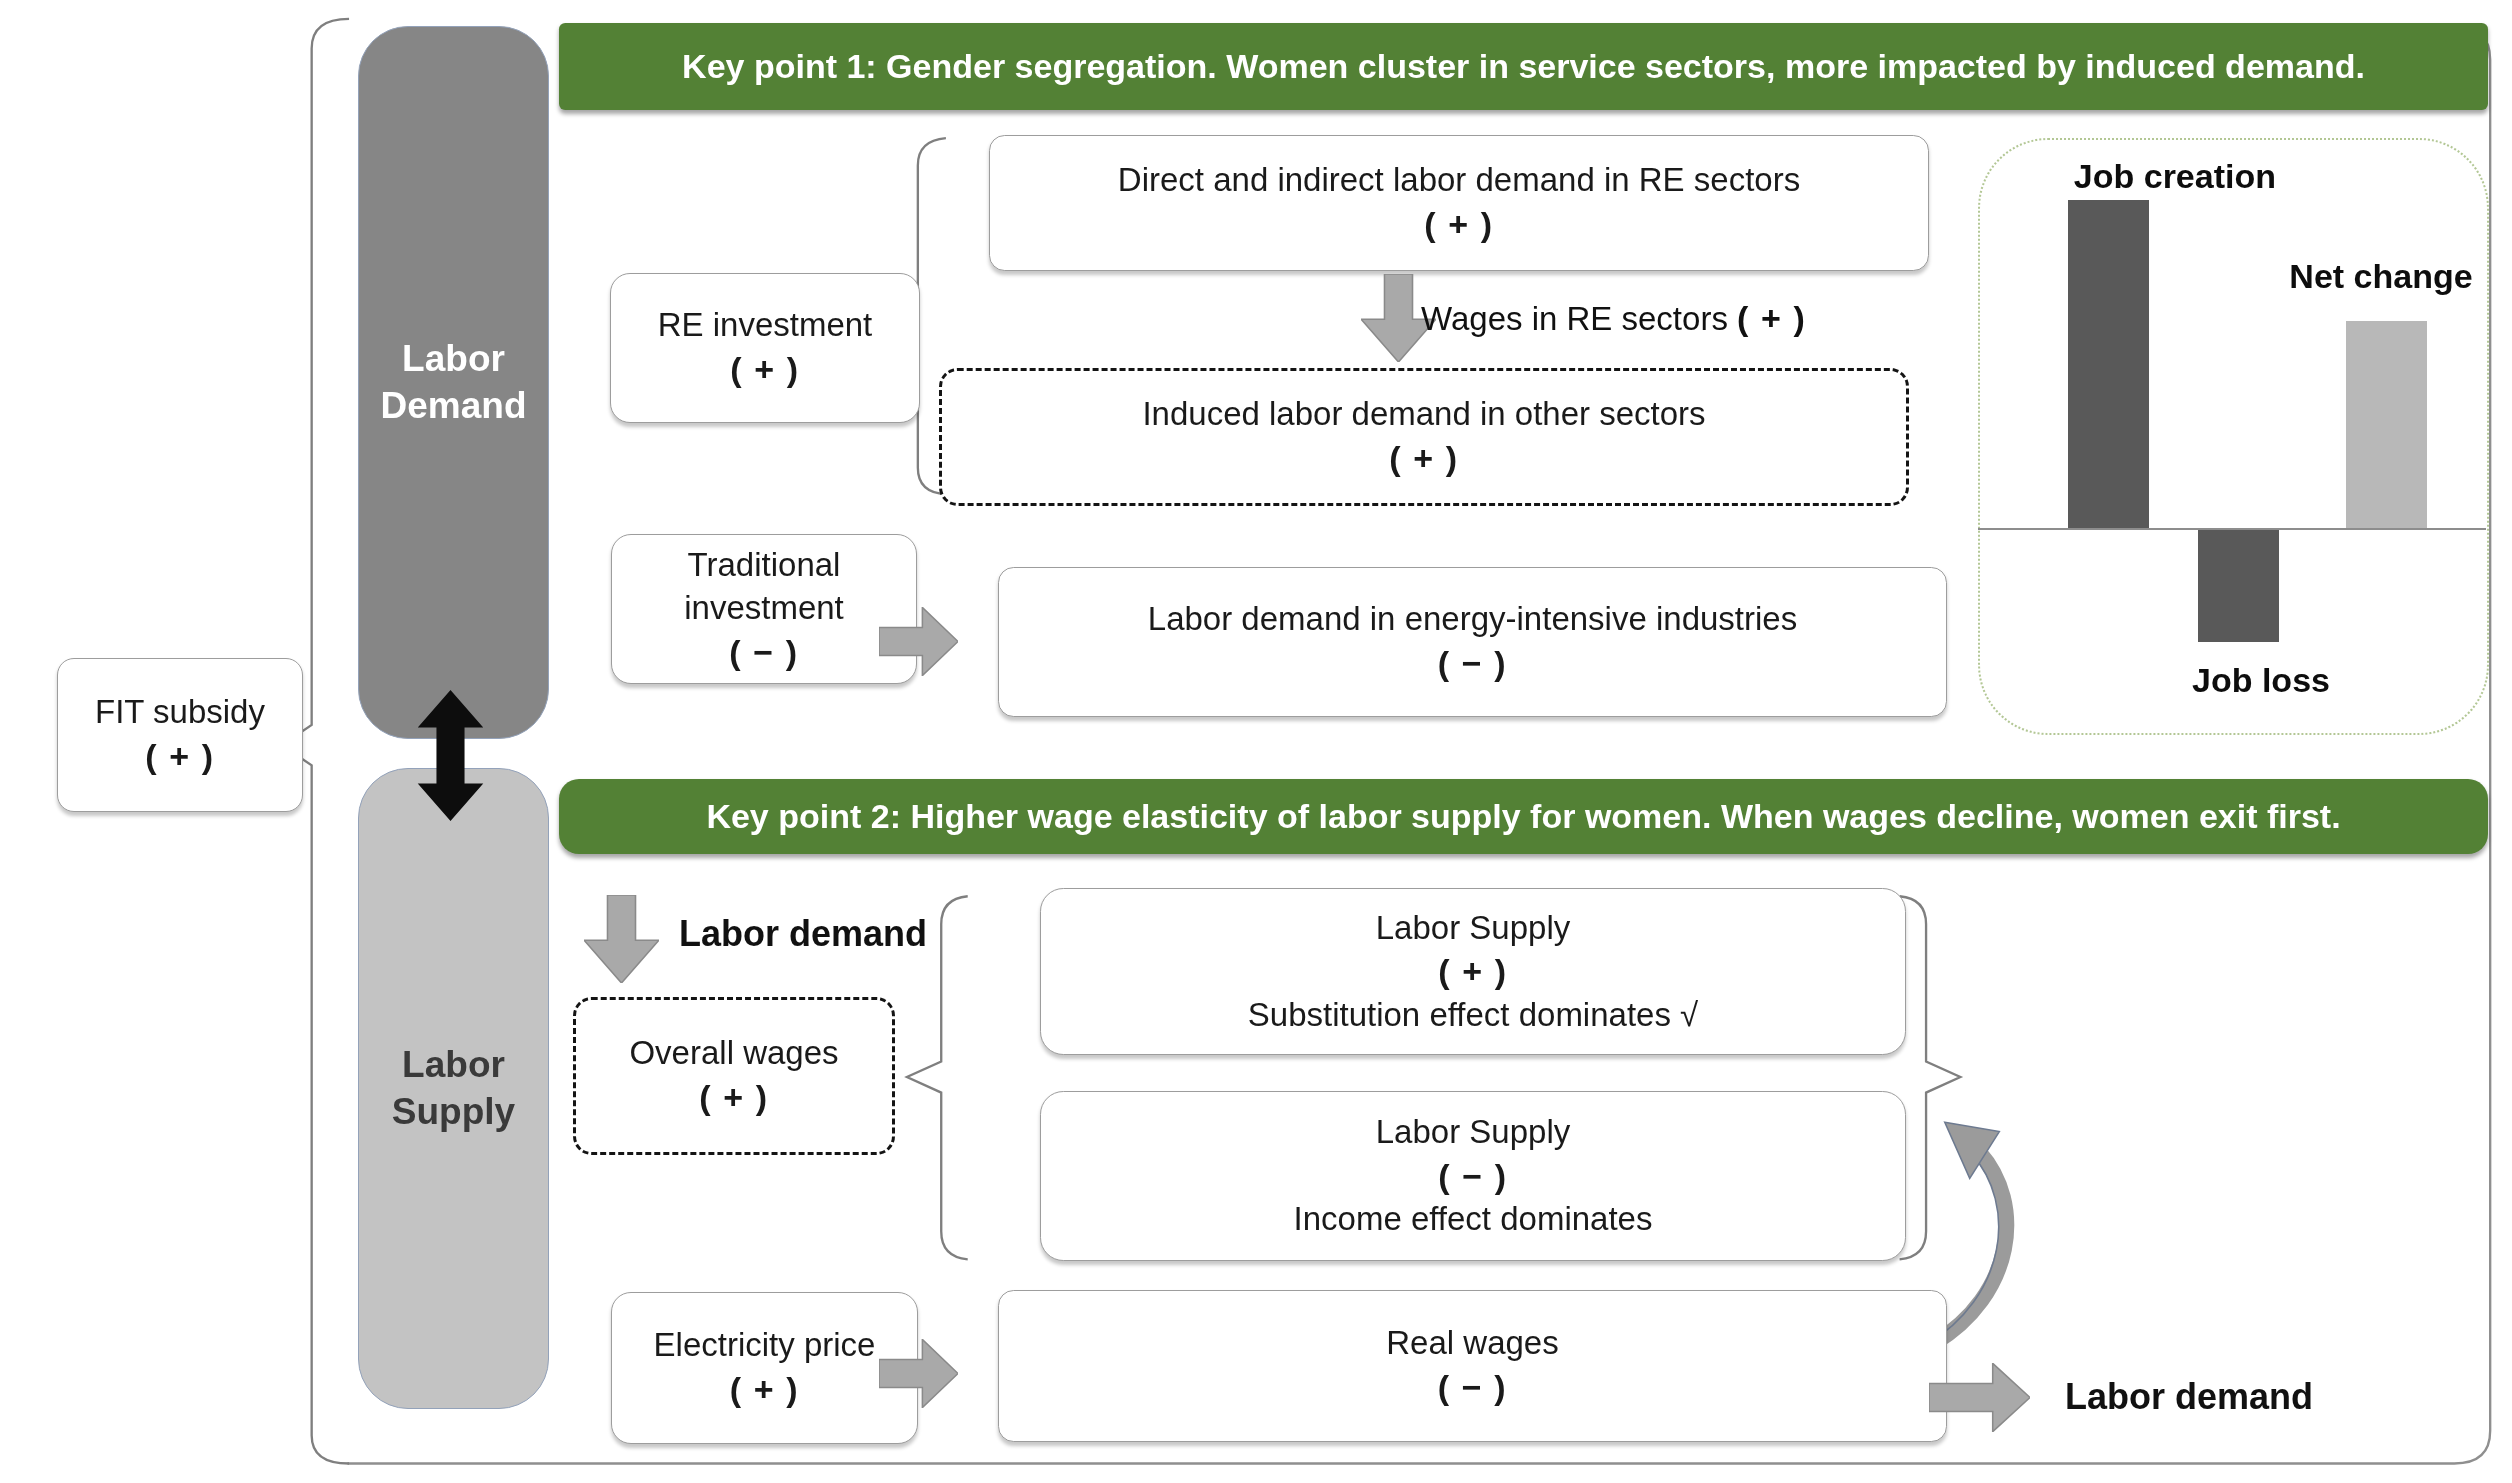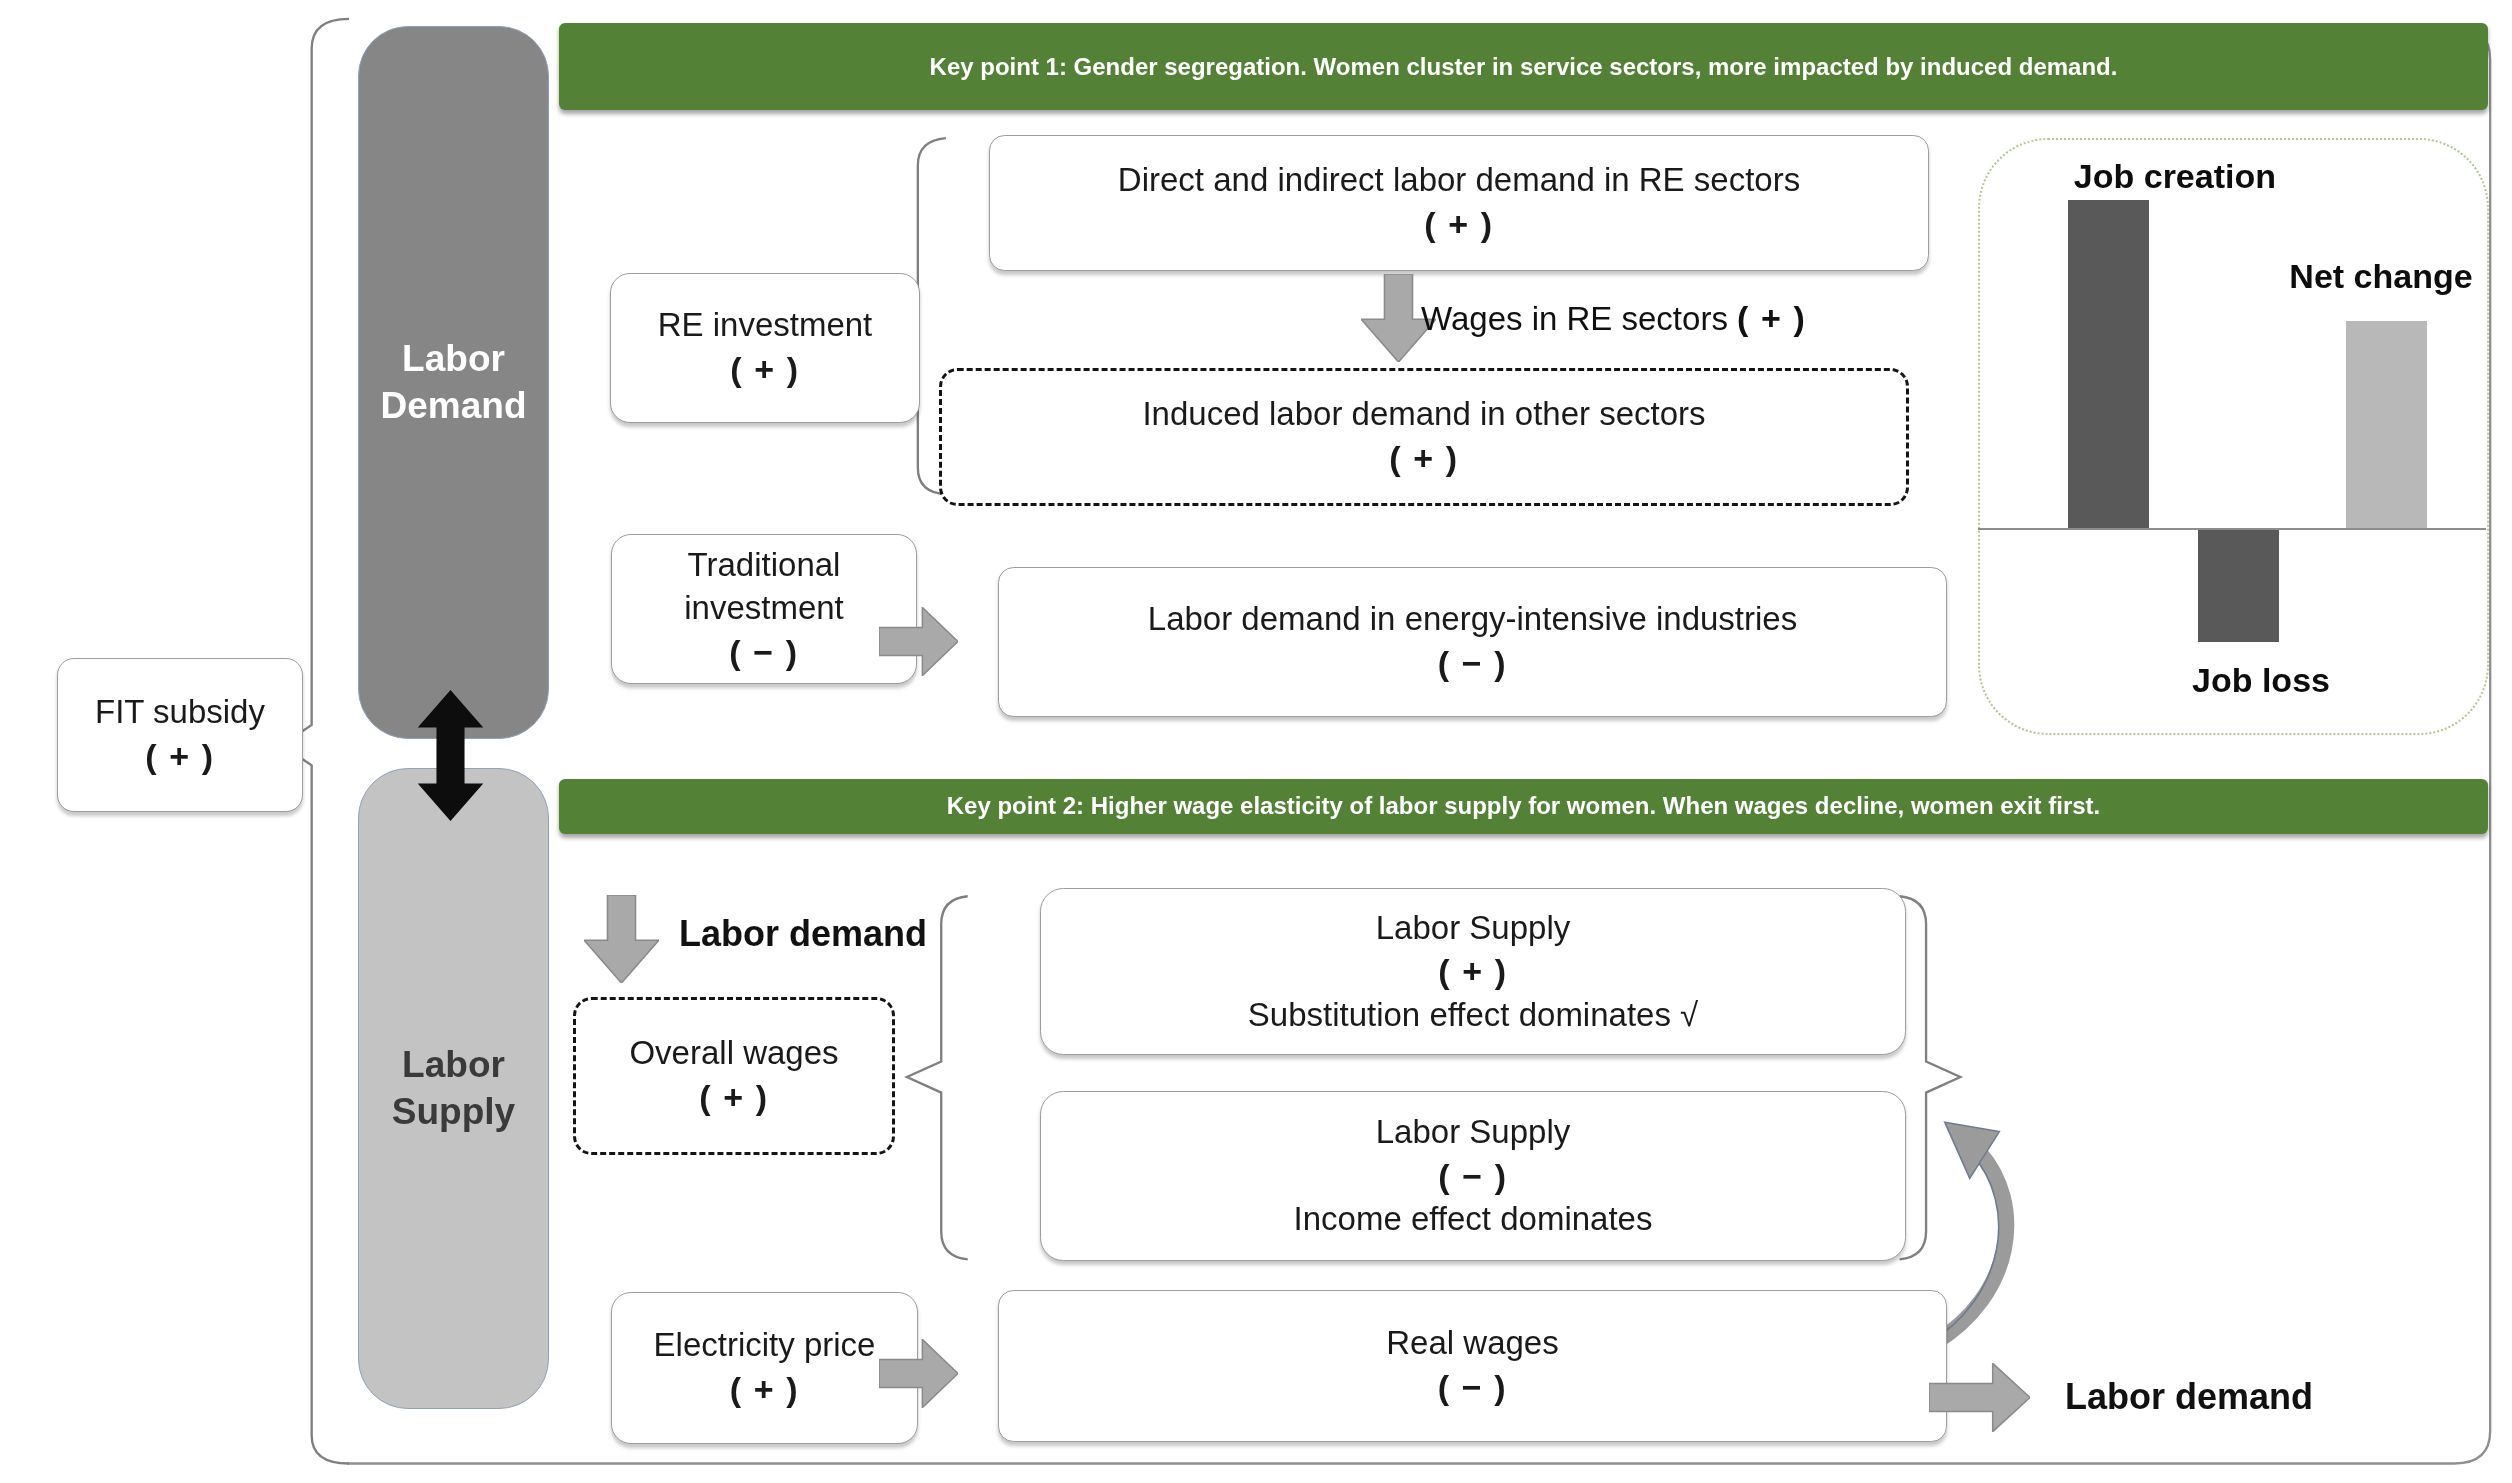--- a/index.html
+++ b/index.html
@@ -5,21 +5,21 @@
   html,body{margin:0;padding:0;background:#ffffff;}
   #canvas{
     position:relative;width:2512px;height:1484px;background:#ffffff;overflow:hidden;
     font-family:"Liberation Sans", sans-serif;color:#1a1a1a;
   }
   .abs{position:absolute;}
   svg.overlay{position:absolute;left:0;top:0;width:2512px;height:1484px;pointer-events:none;}
 
   .banner{
     position:absolute;display:flex;align-items:center;justify-content:center;
-    background:#538135;color:#ffffff;font-weight:bold;font-size:24px;
+    background:#538135;color:#ffffff;font-weight:bold;font-size:34px;
     border-radius:6.2px;box-shadow:0 3.9px 4.7px rgba(0,0,0,0.35);
     text-align:right;line-height:1.1;
   }
   .white-box{
     position:absolute;display:flex;flex-direction:column;align-items:center;justify-content:center;
     background:#ffffff;border:1.6px solid #9d9d9d;border-radius:20px;
     box-shadow:0 3.9px 3.9px rgba(0,0,0,0.22);
     font-size:33px;text-align:center;line-height:1.3;margin-left:40px;
   }
   .dashed-box{
@@ -82,21 +82,21 @@
   </div>
   <div class="pill light" style="left:358px;top:768px;width:189px;height:639px;">
     <span class="pill-label">Labor Supply</span>
   </div>
 
   <svg class="abs" style="left:413px;top:690px;" width="75" height="131" viewBox="0 0 96 168">
     <polygon points="48,0 90,48 66,48 66,120 90,120 48,168 6,120 30,120 30,48 6,48" fill="#0d0d0d"></polygon>
   </svg>
 
   <div class="banner" style="left:559px;top:23.4px;width:1929px;height:87px;">Key point 1:  Gender segregation. Women cluster in service sectors, more impacted by induced demand.</div>
-  <div class="banner" style="left:559px;top:779px;width:1929px;height:55px;">Key point 2:  Higher wage elasticity of labor supply for women. When wages decline, women exit first.</div>
+  <div class="banner" style="left:559px;top:779px;width:1929px;height:75px;border-radius:20px;">Key point 2:  Higher wage elasticity of labor supply for women. When wages decline, women exit first.</div>
 
   <div class="white-box" style="left:570px;top:273px;width:308px;height:148px;">
     <span>RE investment</span>
     <span class="sign">( + )</span>
   </div>
 
   <div class="white-box" style="left:949px;top:135px;width:938px;height:134px;border-radius:15.6px;">
     <span>Direct and indirect labor demand in RE sectors</span>
     <span class="sign">( + )</span>
   </div>

